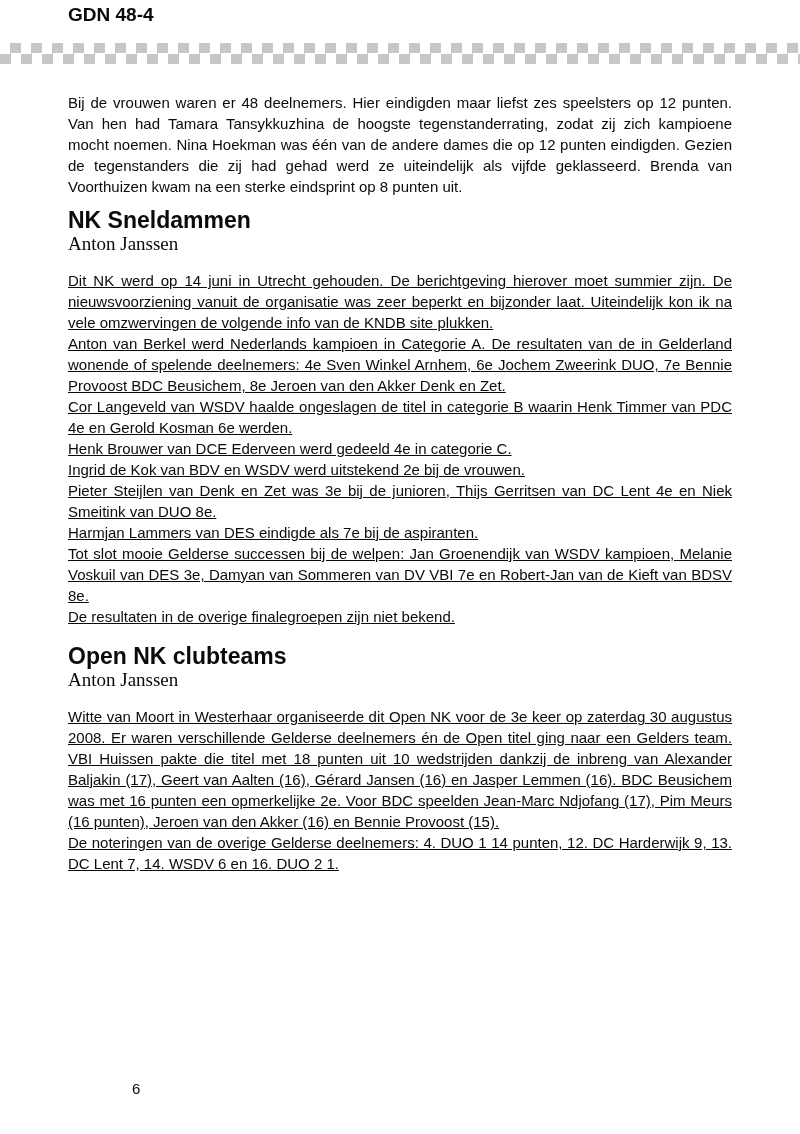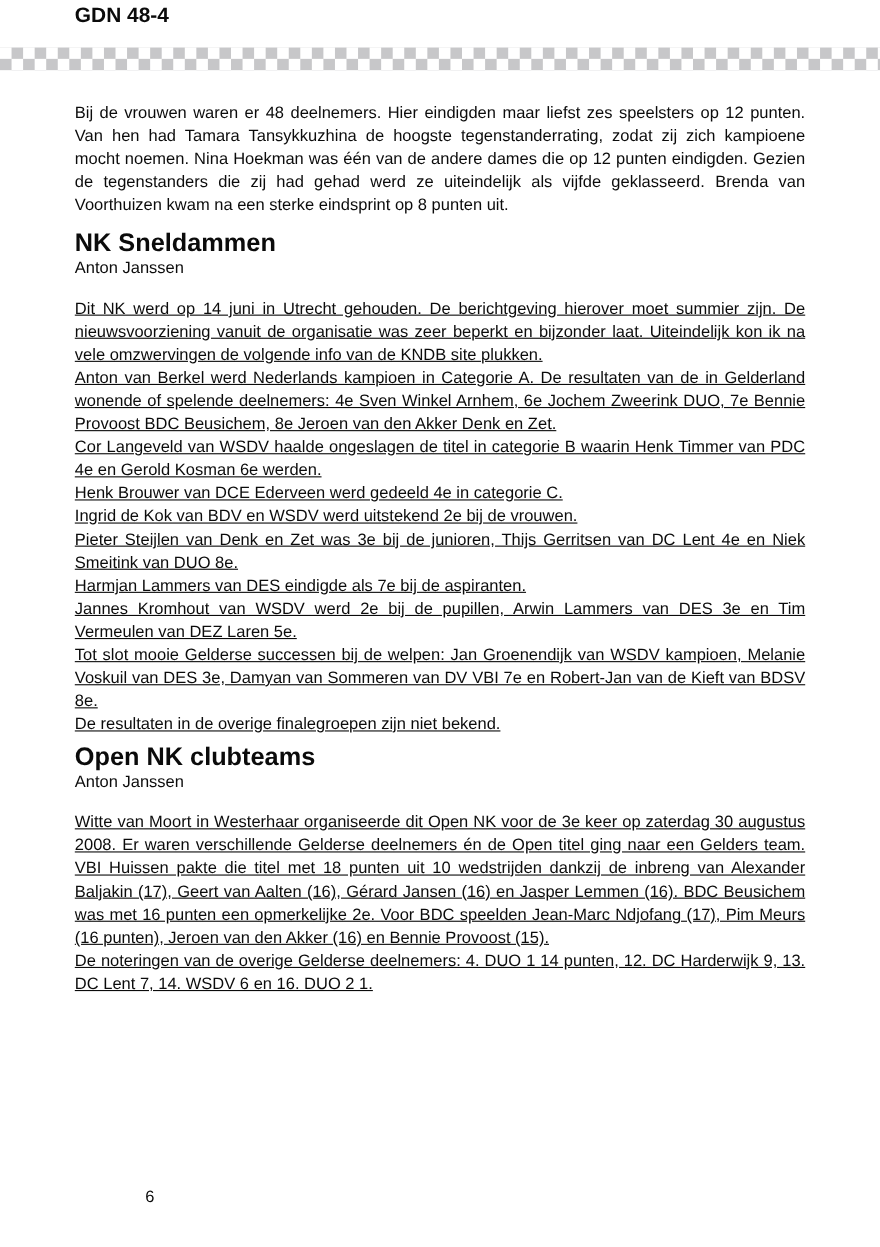--- a/index.html
+++ b/index.html
@@ -58,27 +58,28 @@
     text-align: left;
   }
 
   .section-title {
     margin: 10px 0 0 0;
     font-size: 23px;
     line-height: 26px;
     font-weight: bold;
   }
   .section-title.second {
-    margin-top: 5px;
+    margin-top: 16px;
   }
 
   .author-line {
     margin: 0;
-    font-size: 15px;
+    font-size: 19px;
     line-height: 21px;
+    font-family: Liberation Serif, serif;
   }
 
   .section-body {
     margin-top: 16px;
     text-decoration: underline;
   }
   .section-body.second {
   }
 
   .page-number {
@@ -105,21 +106,20 @@
   <p class="author-line">Anton Janssen</p>
 
   <div class="section-body">
     <p class="body-par">Dit NK werd op 14 juni in Utrecht gehouden. De berichtgeving hierover moet summier zijn. De nieuwsvoorziening vanuit de organisatie was zeer beperkt en bijzonder laat. Uiteindelijk kon ik na vele omzwervingen de volgende info van de KNDB site plukken.</p>
     <p class="body-par">Anton van Berkel werd Nederlands kampioen in Categorie A. De resultaten van de in Gelderland wonende of spelende deelnemers: 4e Sven Winkel Arnhem, 6e Jochem Zweerink DUO, 7e Bennie Provoost BDC Beusichem, 8e Jeroen van den Akker Denk en Zet.</p>
     <p class="body-par">Cor Langeveld van WSDV haalde ongeslagen de titel in categorie B waarin Henk Timmer van PDC 4e en Gerold Kosman 6e werden.</p>
     <p class="body-par">Henk Brouwer van DCE Ederveen werd gedeeld 4e in categorie C.</p>
     <p class="body-par">Ingrid de Kok van BDV en WSDV werd uitstekend 2e bij de vrouwen.</p>
     <p class="body-par">Pieter Steijlen van Denk en Zet was 3e bij de junioren, Thijs Gerritsen van DC Lent 4e en Niek Smeitink van DUO 8e.</p>
     <p class="body-par">Harmjan Lammers van DES eindigde als 7e bij de aspiranten.</p>
-    <p class="body-par">Jannes Kromhout van WSDV werd 2e bij de pupillen, Arwin Lammers van DES 3e en Tim Vermeulen van DEZ Laren 5e.</p>
     <p class="body-par">Tot slot mooie Gelderse successen bij de welpen: Jan Groenendijk van WSDV kampioen, Melanie Voskuil van DES 3e, Damyan van Sommeren van DV VBI 7e en Robert-Jan van de Kieft van BDSV 8e.</p>
     <p class="body-par">De resultaten in de overige finalegroepen zijn niet bekend.</p>
   </div>
 
   <h2 class="section-title second">Open NK clubteams</h2>
   <p class="author-line">Anton Janssen</p>
 
   <div class="section-body second">
     <p class="body-par">Witte van Moort in Westerhaar organiseerde dit Open NK voor de 3e keer op zaterdag 30 augustus 2008. Er waren verschillende Gelderse deelnemers én de Open titel ging naar een Gelders team. VBI Huissen pakte die titel met 18 punten uit 10 wedstrijden dankzij de inbreng van Alexander Baljakin (17), Geert van Aalten (16), Gérard Jansen (16) en Jasper Lemmen (16). BDC Beusichem was met 16 punten een opmerkelijke 2e. Voor BDC speelden Jean-Marc Ndjofang (17), Pim Meurs (16 punten), Jeroen van den Akker (16) en Bennie Provoost (15).</p>
     <p class="body-par">De noteringen van de overige Gelderse deelnemers: 4. DUO 1 14 punten, 12. DC Harderwijk 9, 13. DC Lent 7, 14. WSDV 6 en 16. DUO 2 1.</p>

